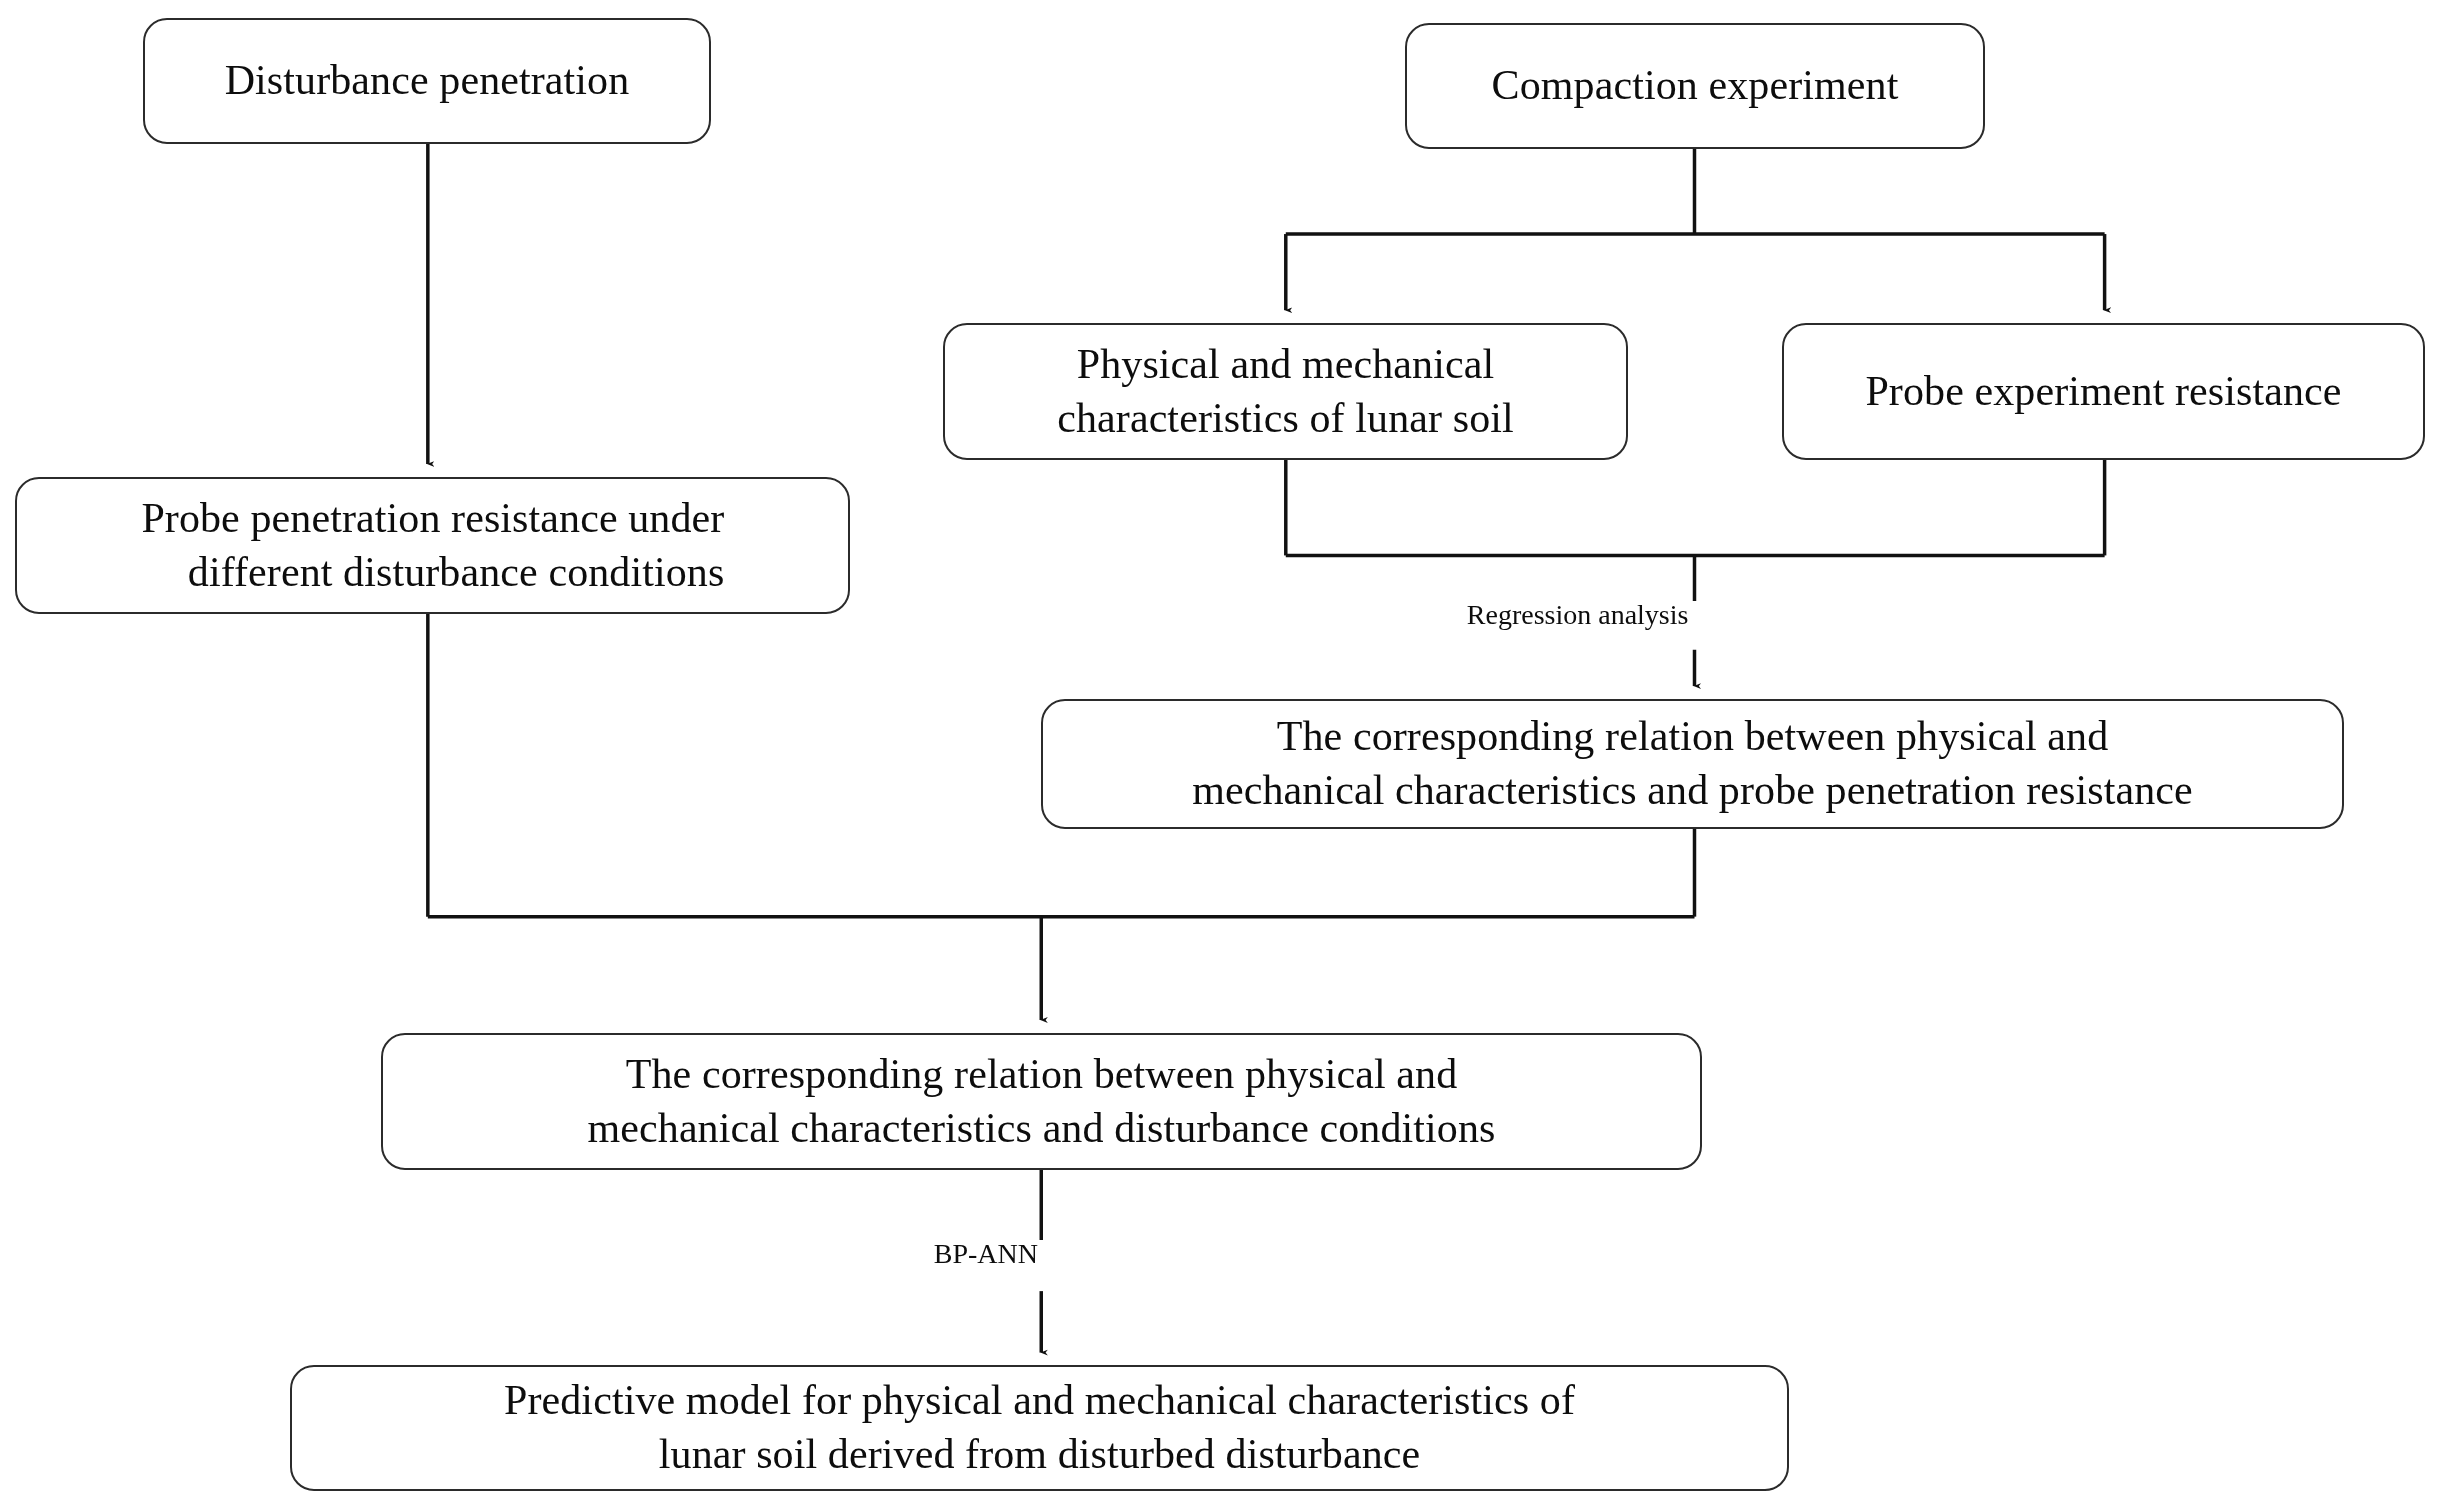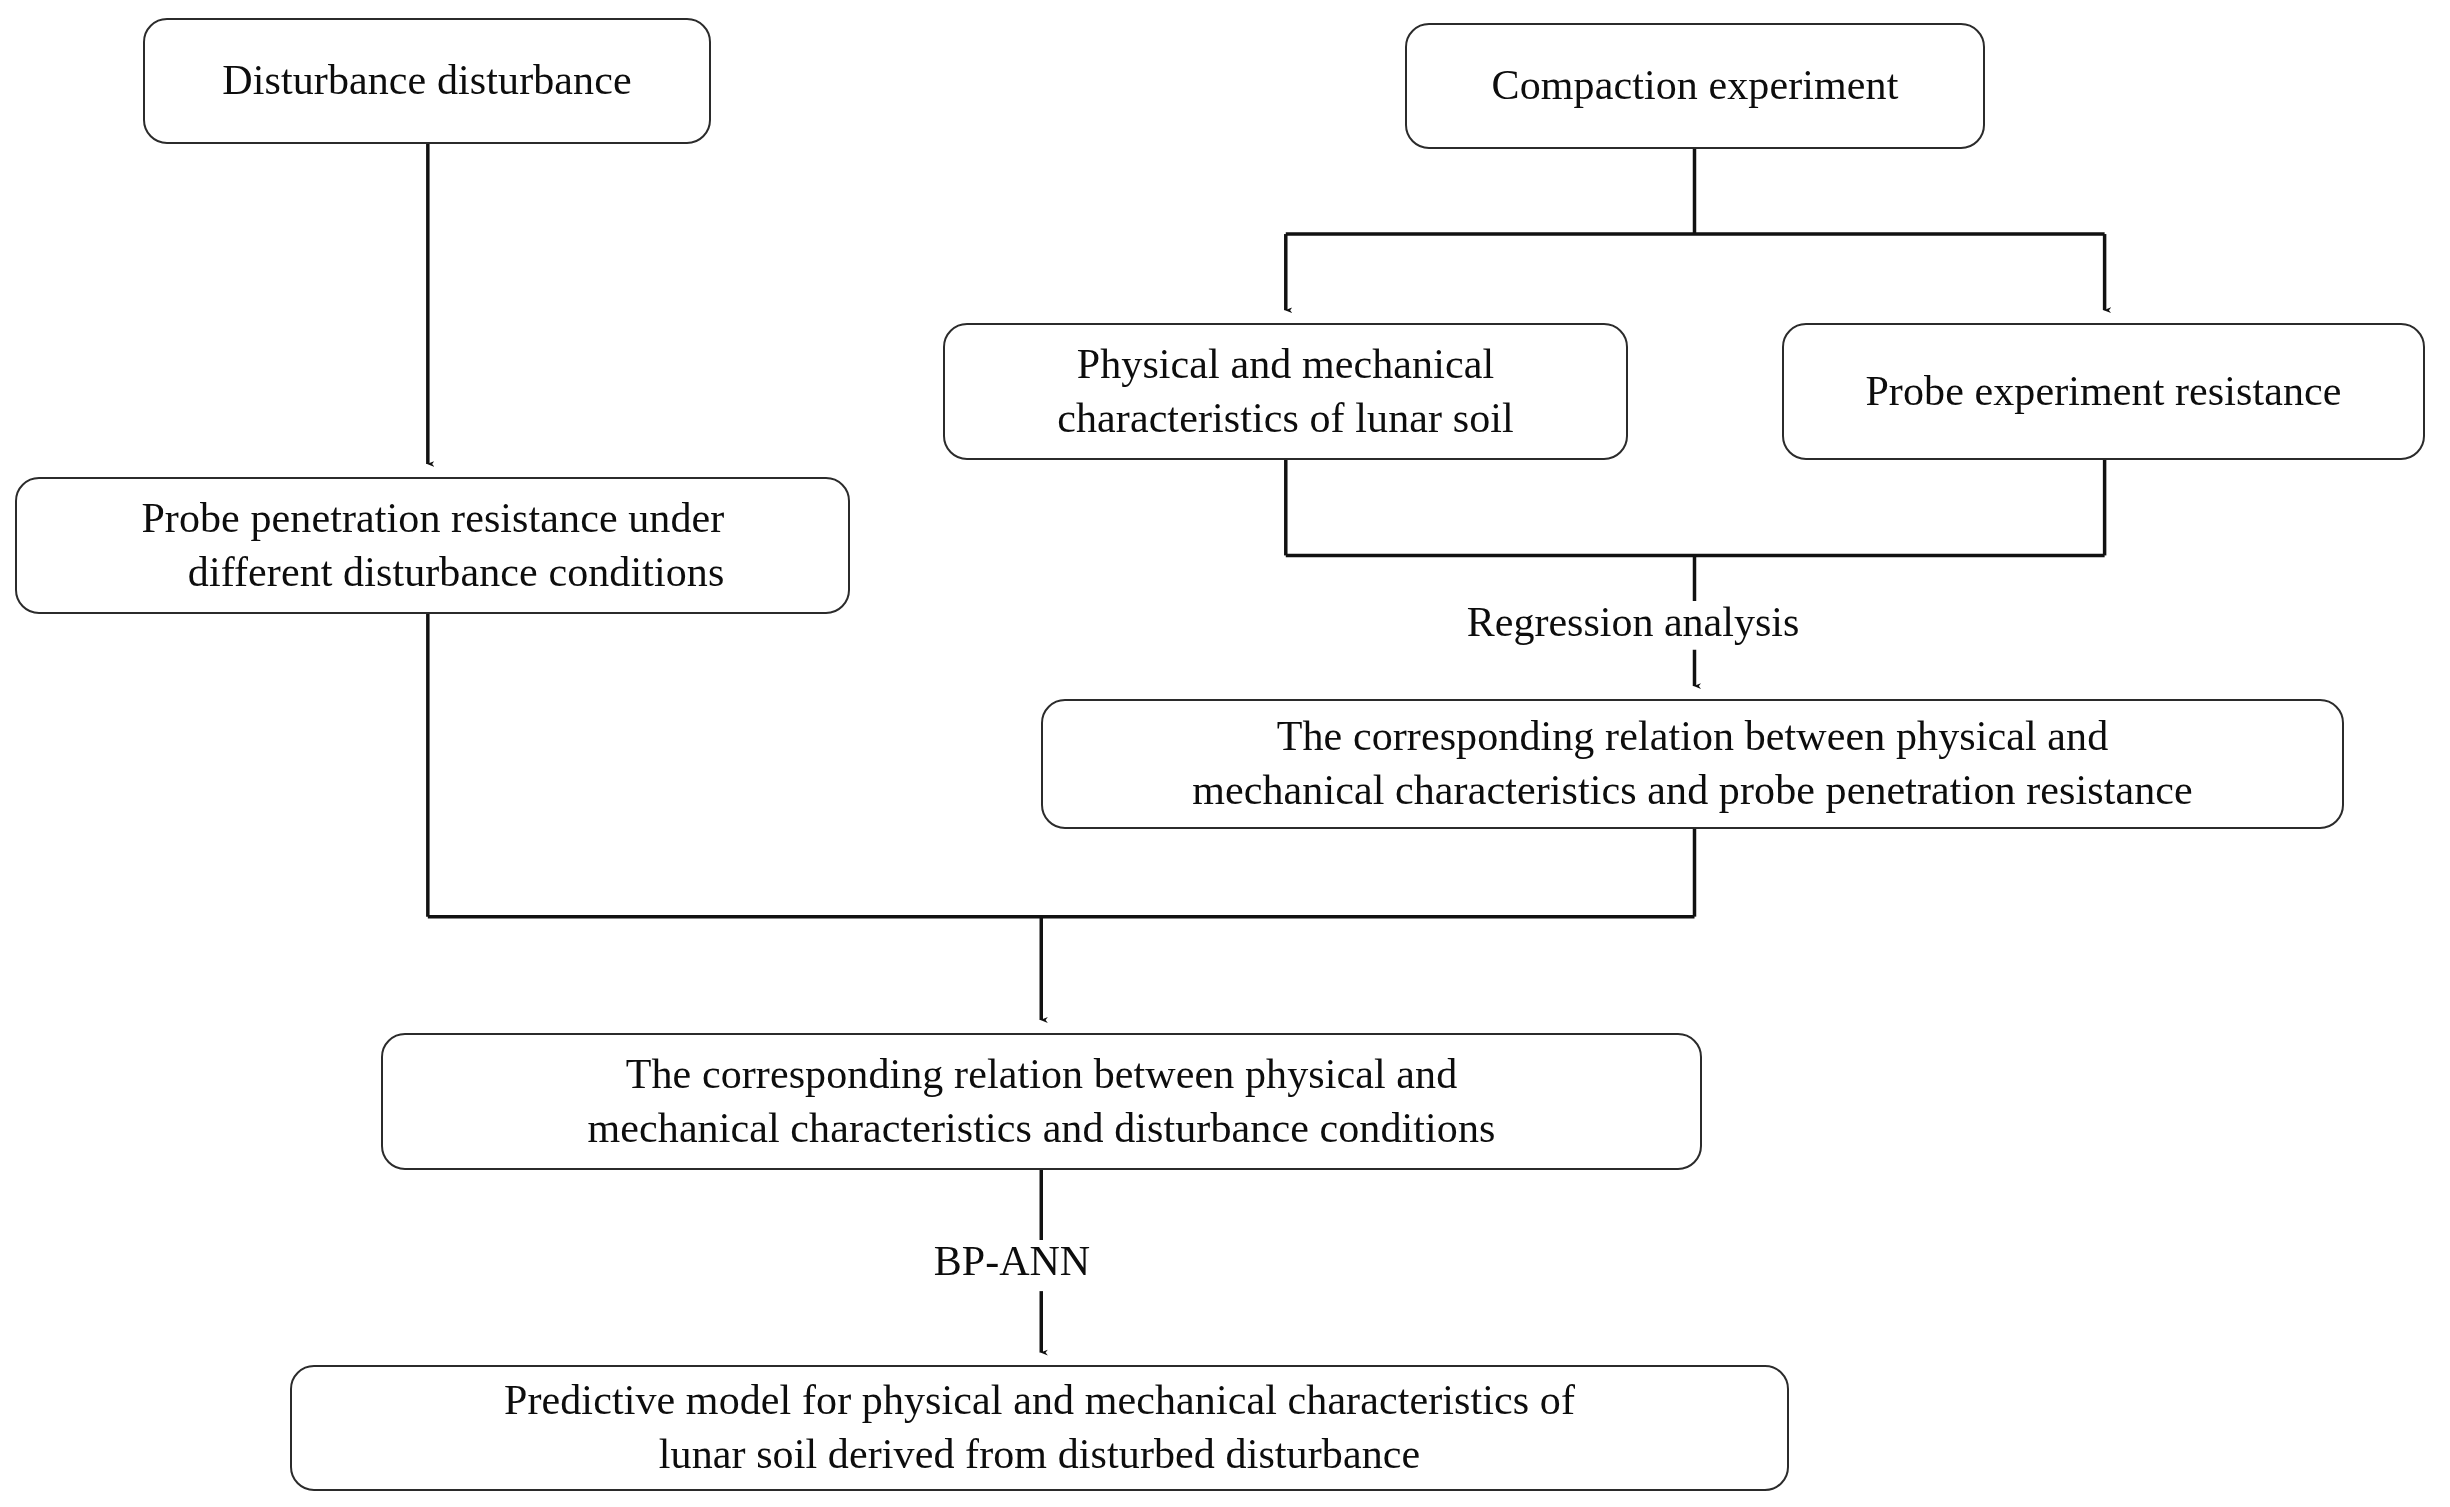--- a/index.html
+++ b/index.html
@@ -37,21 +37,21 @@
     font-size: 42px;
     line-height: 1.28;
     letter-spacing: 0.1px;
     white-space: pre-line;
     padding: 0 8.4px;
   }
   .edge-label {
     position: absolute;
     color: #0d0d0d;
     font-family: "Liberation Serif", "DejaVu Serif", serif;
-    font-size: 42px;
+    font-size: 28px;
     line-height: 1;
     white-space: nowrap;
     background: #ffffff;
     padding: 0 9.8px;
   }
   .overflow-text {
     overflow: visible;
   }
 </style>
 </head>
@@ -85,21 +85,21 @@
       <path d="M 2425,1186 L 2425,1312"></path>
       <path d="M 612,1312 L 2425,1312"></path>
       <path d="M 1490,1312 L 1490,1460" marker-end="url(#arrowhead)"></path>
 
       <path d="M 1490,1674 L 1490,1790"></path>
       <path d="M 1490,1848 L 1490,1936" marker-end="url(#arrowhead)"></path>
     </g>
   </svg>
 
   <div class="node-box" style="left:143px; top:17.5px; width:568px; height:126px;">
-    <span>Disturbance disturbance</span>
+    <span>Disturbance penetration</span>
   </div>
 
   <div class="node-box" style="left:1405px; top:23px; width:580px; height:126px;">
     <span>Compaction experiment</span>
   </div>
 
   <div class="node-box" style="left:943px; top:323px; width:685px; height:137px;">
     <span>Physical and mechanical
 characteristics of lunar soil</span>
   </div>

